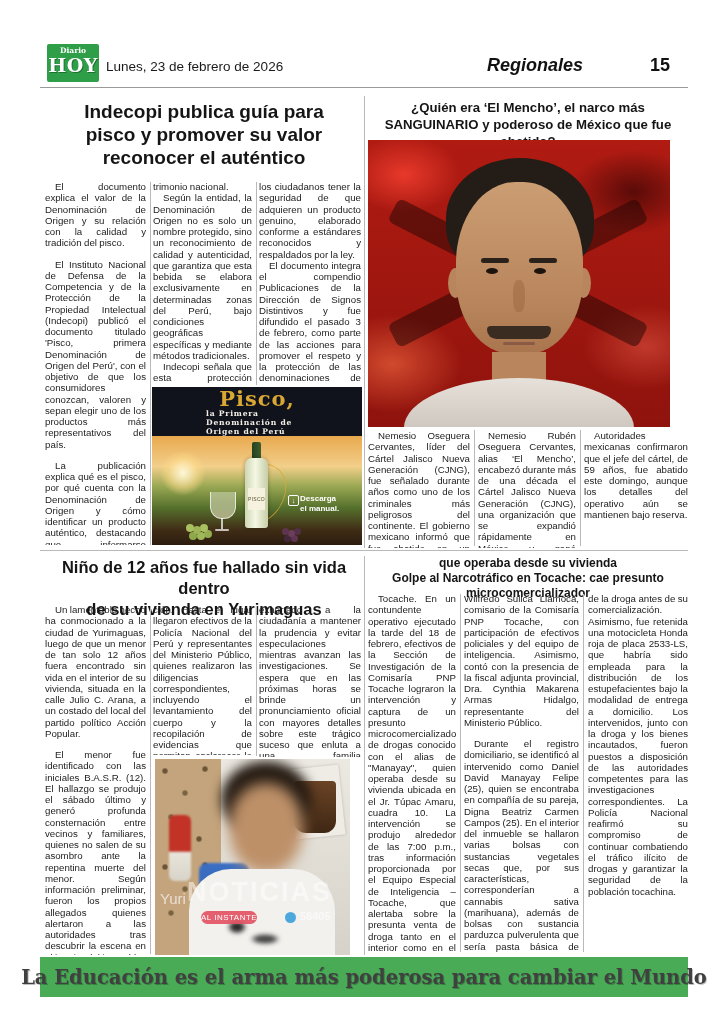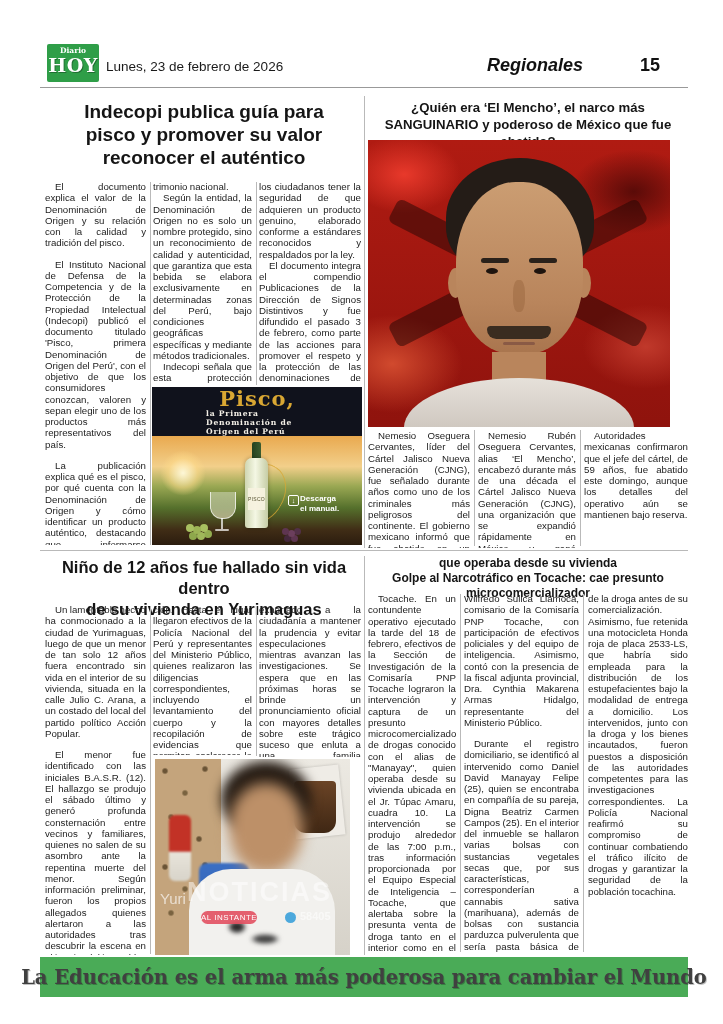--- a/index.html
+++ b/index.html
@@ -5,21 +5,21 @@
   html,body{margin:0;padding:0;background:#ffffff;}
   body{width:723px;height:1024px;position:relative;font-family:"Liberation Sans",sans-serif;color:#1b1b1b;}
   #page{position:absolute;left:0;top:0;width:723px;height:1024px;background:#fff;overflow:hidden;}
 
   
   .logo{position:absolute;left:47px;top:44px;width:52px;height:38px;background:#2f9e48;border-radius:2px;text-align:center;color:#fff;}
   .logo-top{font-family:"DejaVu Serif",serif;font-size:7.5px;font-weight:bold;margin-top:3px;line-height:8px;}
   .logo-main{font-family:"DejaVu Serif",serif;font-size:19px;font-weight:bold;line-height:20px;letter-spacing:.5px;text-shadow:1px 1px 0 rgba(0,0,0,.3);}
   .hdr-date{position:absolute;left:106px;top:59px;font-size:13.5px;color:#1a1a1a;}
   .hdr-section{position:absolute;left:435px;top:55px;width:200px;text-align:center;font-size:18px;font-weight:bold;font-style:italic;color:#111;}
-  .hdr-page{position:absolute;left:640px;top:55px;width:40px;text-align:left;font-size:18px;font-weight:bold;color:#111;}
+  .hdr-page{position:absolute;left:640px;top:55px;width:40px;text-align:center;font-size:18px;font-weight:bold;color:#111;}
 
   
   .hline,.vline{position:absolute;background:#b9b9b9;}
   .hline{height:1px;}
   .vline{width:1px;}
 
   
   .headline{position:absolute;text-align:center;color:#151515;font-weight:bold;}
   .h-art1{left:45px;top:100px;width:318px;font-size:19px;line-height:23px;}
   .h-men{left:368px;top:99px;width:320px;font-size:13.2px;line-height:17px;}

